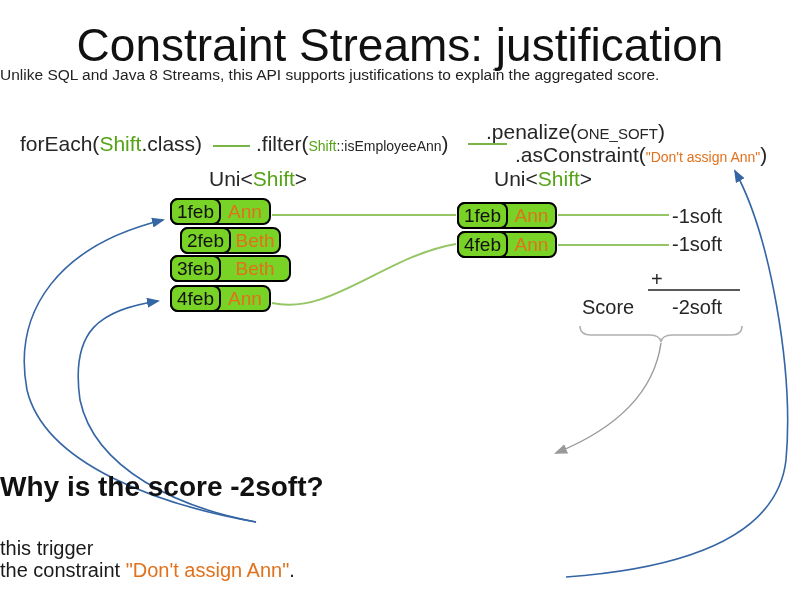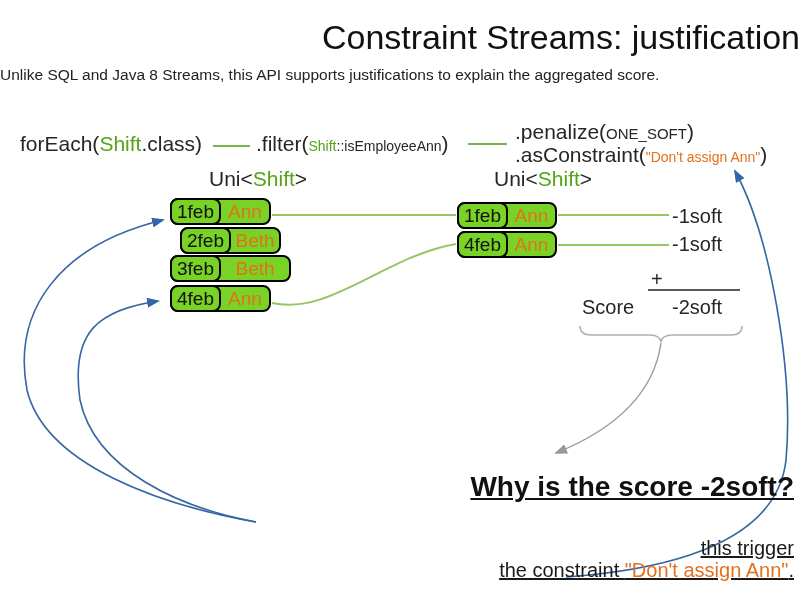--- a/index.html
+++ b/index.html
@@ -6,21 +6,21 @@
     --green-fill:#79d226; --green-text:#55a316; --green-line:#95c565;
     --green-code-line:#7ab447; --orange:#e2711c; --blue:#3465a4;
     --gray:#999999; --ink:#262626;
   }
   html,body{margin:0;padding:0;background:#fff;}
   #slide{
     position:relative;width:800px;height:600px;background:#ffffff;overflow:hidden;
     font-family:"Liberation Sans", sans-serif;color:var(--ink,#262626);
   }
   .abs{position:absolute;white-space:nowrap;}
-  #title{top:18px;left:0;width:800px;text-align:right;font-size:34px;color:#111;}
+  #title{top:18px;left:0;width:800px;text-align:center;font-size:46px;color:#111;}
   #subtitle{top:66px;left:0;width:800px;text-align:left;font-size:15.5px;color:#222;}
   .code{font-size:21px;color:var(--ink,#262626);}
   .code .small{font-size:14px;}
   .code .smallcaps{font-size:15px;}
   .green{color:var(--green-text,#55a316);}
   .orange{color:var(--orange,#e2711c);}
   .unilabel{font-size:21px;color:var(--ink,#262626);margin-left:38px;}
   .srow{
     position:absolute;height:27px;background:var(--green-fill,#79d226);
     border:2px solid #000;border-radius:8px;box-sizing:border-box;
@@ -28,21 +28,21 @@
   }
   .srow .date{
     height:27px;width:51px;margin:-2px 0 -2px -2px;flex:0 0 auto;
     background:var(--green-fill,#79d226);border:2px solid #000;border-radius:8px;
     box-sizing:border-box;display:flex;align-items:center;justify-content:center;
     font-size:19px;color:#111;
   }
   .srow .emp{flex:1;text-align:center;font-size:19px;color:var(--orange,#e2711c);}
   .scoretxt{font-size:20px;color:var(--ink,#262626);}
   #sum-line{left:648px;top:289px;width:92px;height:2px;background:#595959;}
-  .centered{left:0;width:794px;text-align:right;text-decoration:underline;}
+  .centered{left:0;width:794px;text-align:left;}
   #why-heading{top:471px;font-size:28px;font-weight:bold;color:#111;}
   .expl{top:0;font-size:20px;color:#1a1a1a;}
   svg.overlay{position:absolute;left:0;top:0;pointer-events:none;}
   .gline{stroke:var(--green-line,#95c565);stroke-width:2;fill:none;}
   .gcode{stroke:var(--green-code-line,#7ab447);stroke-width:2;fill:none;}
   .bluearrow{stroke:var(--blue,#3465a4);stroke-width:1.6;fill:none;}
   .grayarrow{stroke:var(--gray,#999999);stroke-width:1.4;fill:none;}
   .brace{stroke:#b0b0b0;stroke-width:1.5;fill:none;}
   #mblue path{fill:var(--blue,#3465a4);}
   #mgray path{fill:var(--gray,#999999);}
@@ -80,21 +80,21 @@
 
   <div id="title" class="abs">Constraint Streams: justification</div>
   <div id="subtitle" class="abs">Unlike SQL and Java 8 Streams, this API supports justifications to explain the aggregated score.</div>
 
   <div class="abs code" style="left:20px;top:132px">
     <span>forEach(</span><span class="green">Shift</span><span>.class)</span>
   </div>
   <div class="abs code" style="left:256px;top:132px">
     <span>.filter(</span><span class="small green">Shift</span><span class="small">::isEmployeeAnn</span><span>)</span>
   </div>
-  <div class="abs code" style="left:515px;top:120px">
+  <div class="abs code" style="left:486px;top:120px">
     <span>.penalize(</span><span class="smallcaps">ONE_SOFT</span><span>)</span>
   </div>
   <div class="abs code" style="left:515px;top:143px">
     <span>.asConstraint(</span><span class="small orange">"Don't assign Ann"</span><span>)</span>
   </div>
 
   <div class="abs unilabel" style="left:171px;top:167px">
     <span>Uni&lt;</span><span class="green">Shift</span><span>&gt;</span>
   </div>
   <div class="abs unilabel" style="left:456px;top:167px">

